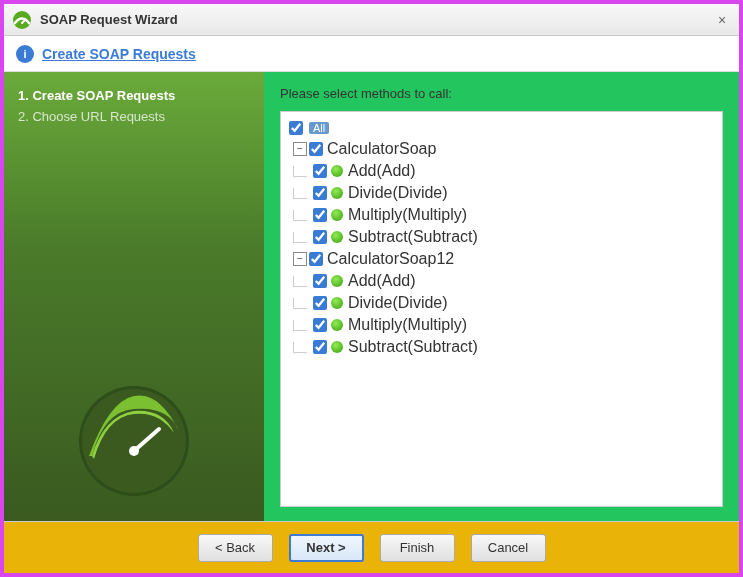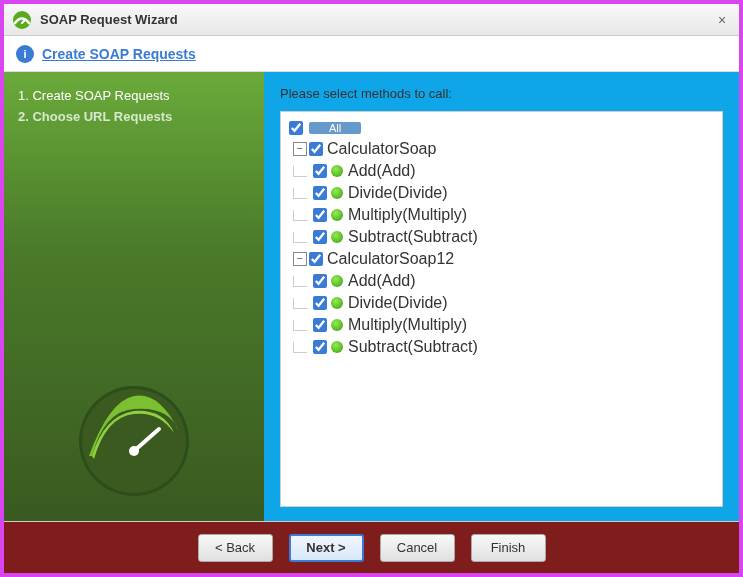--- a/index.html
+++ b/index.html
@@ -96,38 +96,37 @@
       display: flex;
       flex-direction: column;
       position: relative;
     }
     .sidebar-step {
       font-size: 13px;
       margin-bottom: 6px;
       cursor: default;
     }
     .sidebar-step.active {
-      font-weight: normal;
+      font-weight: bold;
       color: #fff;
     }
     .sidebar-step.inactive {
       color: rgba(255,255,255,0.75);
-      font-weight: bold;
     }
     .sidebar-logo {
       position: absolute;
       bottom: 20px;
       left: 50%;
       transform: translateX(-50%);
       width: 120px;
       height: 120px;
     }
     .main-panel {
       flex: 1;
-      background: #0ea5e9;
+      background: #22c55e;
       padding: 14px 16px;
       display: flex;
       flex-direction: column;
     }
     .panel-instruction {
       font-size: 13px;
       color: #333;
       margin-bottom: 10px;
     }
     .tree-container {
@@ -173,26 +172,26 @@
       display: flex;
       align-items: center;
       height: 20px;
       padding: 2px 4px;
     }
     .all-label {
       font-size: 11px;
       color: #333;
       background: #6699cc;
       color: #fff;
-      padding: 0 20px;
+      padding: 0 4px;
       border-radius: 2px;
       margin-left: 2px;
     }
     .footer {
-      background: #7f1d1d;
+      background: #eab308;
       border-top: 1px solid #ccc;
       padding: 18px 16px;
       display: flex;
       align-items: center;
       justify-content: center;
       gap: 16px;
       height: 52px;
     }
     .btn {
       min-width: 75px;
@@ -367,16 +366,16 @@
             <span class="tree-label">Subtract(Subtract)</span>
           </div>
         </div>
       </div>
     </div>
   </div>
 
   <div class="footer">
     <button class="btn">&lt; Back</button>
     <button class="btn btn-next">Next &gt;</button>
+    <button class="btn">Finish</button>
     <button class="btn">Cancel</button>
-    <button class="btn">Finish</button>
   </div>
 </div>
 
 </body></html>

